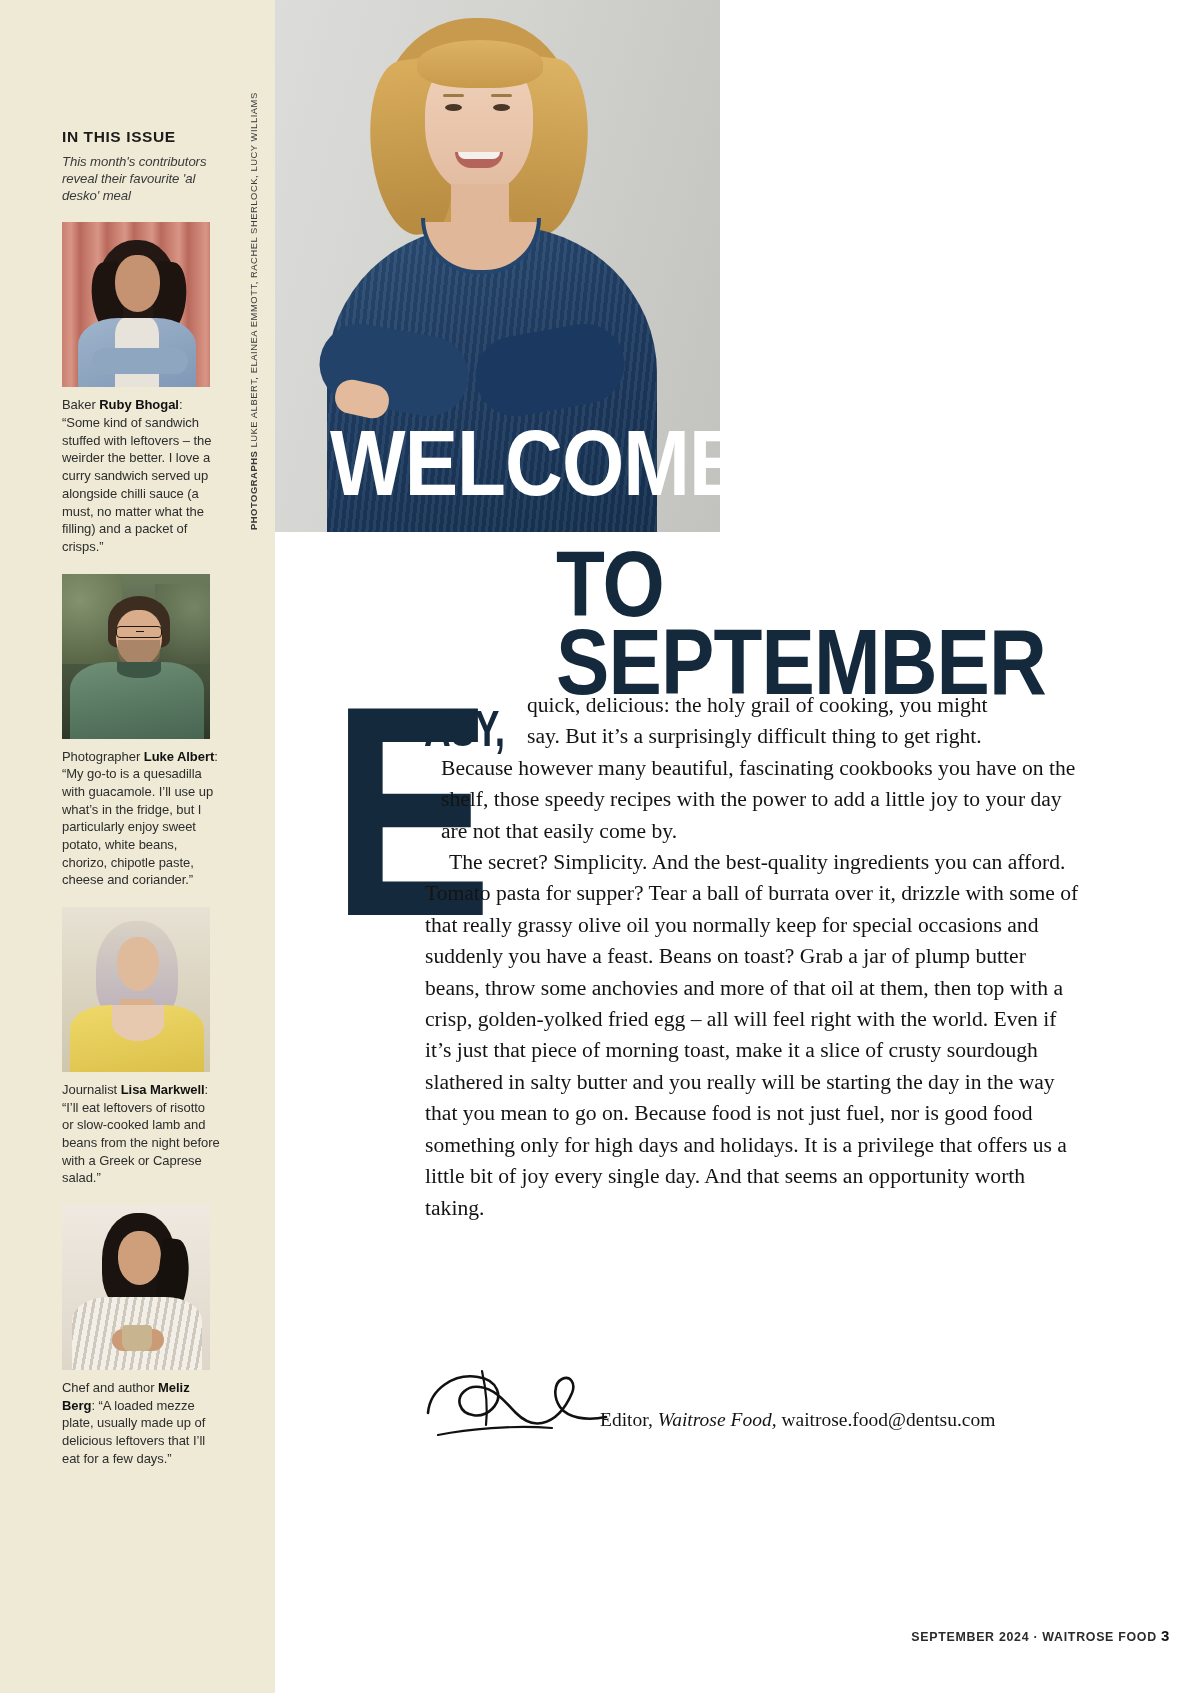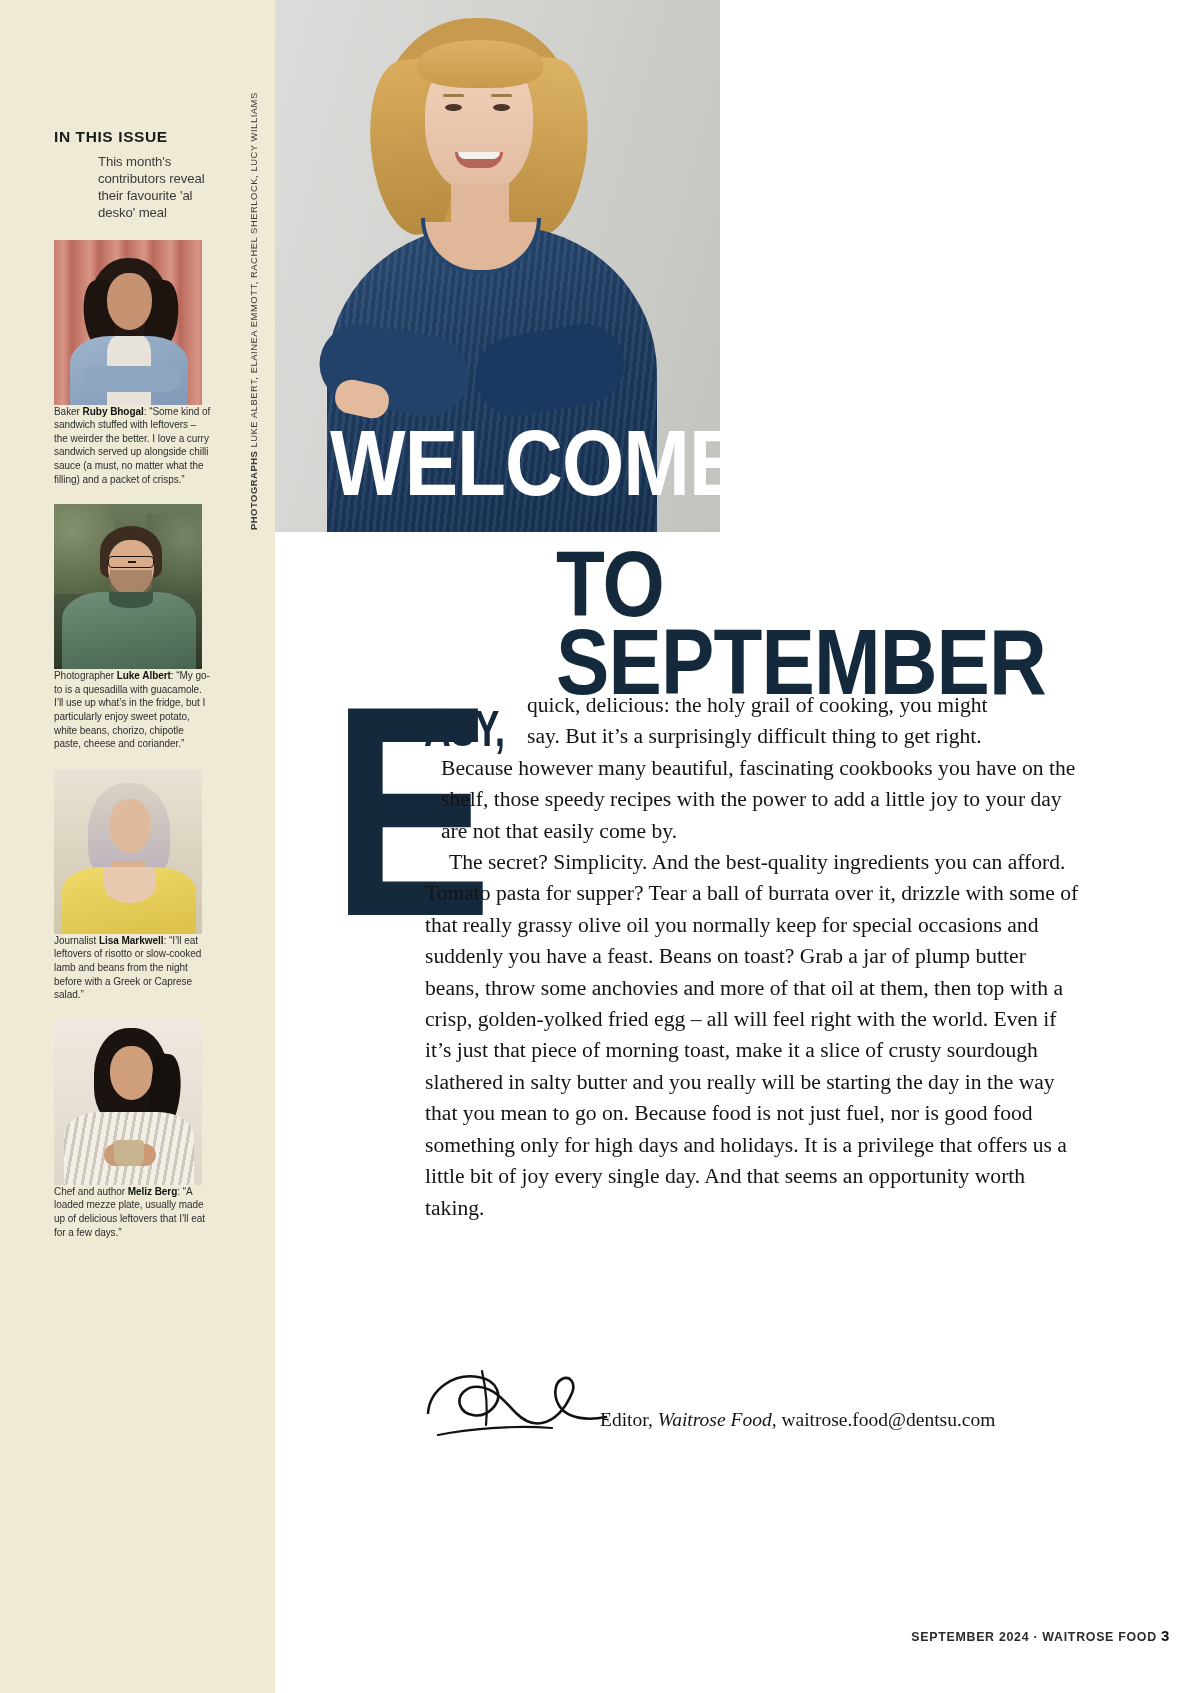--- a/index.html
+++ b/index.html
@@ -11,48 +11,49 @@
     overflow: hidden;
   }
 
   
   #sidebar {
     position: absolute;
     left: 0; top: 0;
     width: 275px; height: 1693px;
     background: #efead6;
   }
-  #sidebar-inner { position: absolute; left: 54px; top: 128px; width: 158px; }
+  #sidebar-inner { position: absolute; left: 62px; top: 128px; width: 158px; }
 
   .issue-title {
     font-size: 15.5px;
     font-weight: bold;
     letter-spacing: 0.6px;
     color: #1b1b1b;
     margin-bottom: 7px;
   }
   .issue-sub {
     font-size: 13.2px;
+    font-style: italic;
     line-height: 1.30;
     color: #3a3a3a;
     letter-spacing: -0.1px;
-    margin-left: 44px;
   }
 
   .contrib { margin-top: 18px; }
   .contrib-photo {
     width: 148px; height: 165px;
     position: relative;
     overflow: hidden;
     background: #c9c0ad;
   }
   .contrib-cap {
-    font-size: 10px;
+    font-size: 13px;
     line-height: 1.36;
     color: #2d2d2d;
+    margin-top: 9px;
     letter-spacing: -0.05px;
   }
   .contrib-cap b { font-weight: bold; color: #111; }
 
   
   .ph-bg { position: absolute; inset: 0; }
 
   
   .p1 .ph-bg { background:
       repeating-linear-gradient(90deg,#c98070 0px,#d89585 9px,#b9695c 18px,#c98070 27px);

